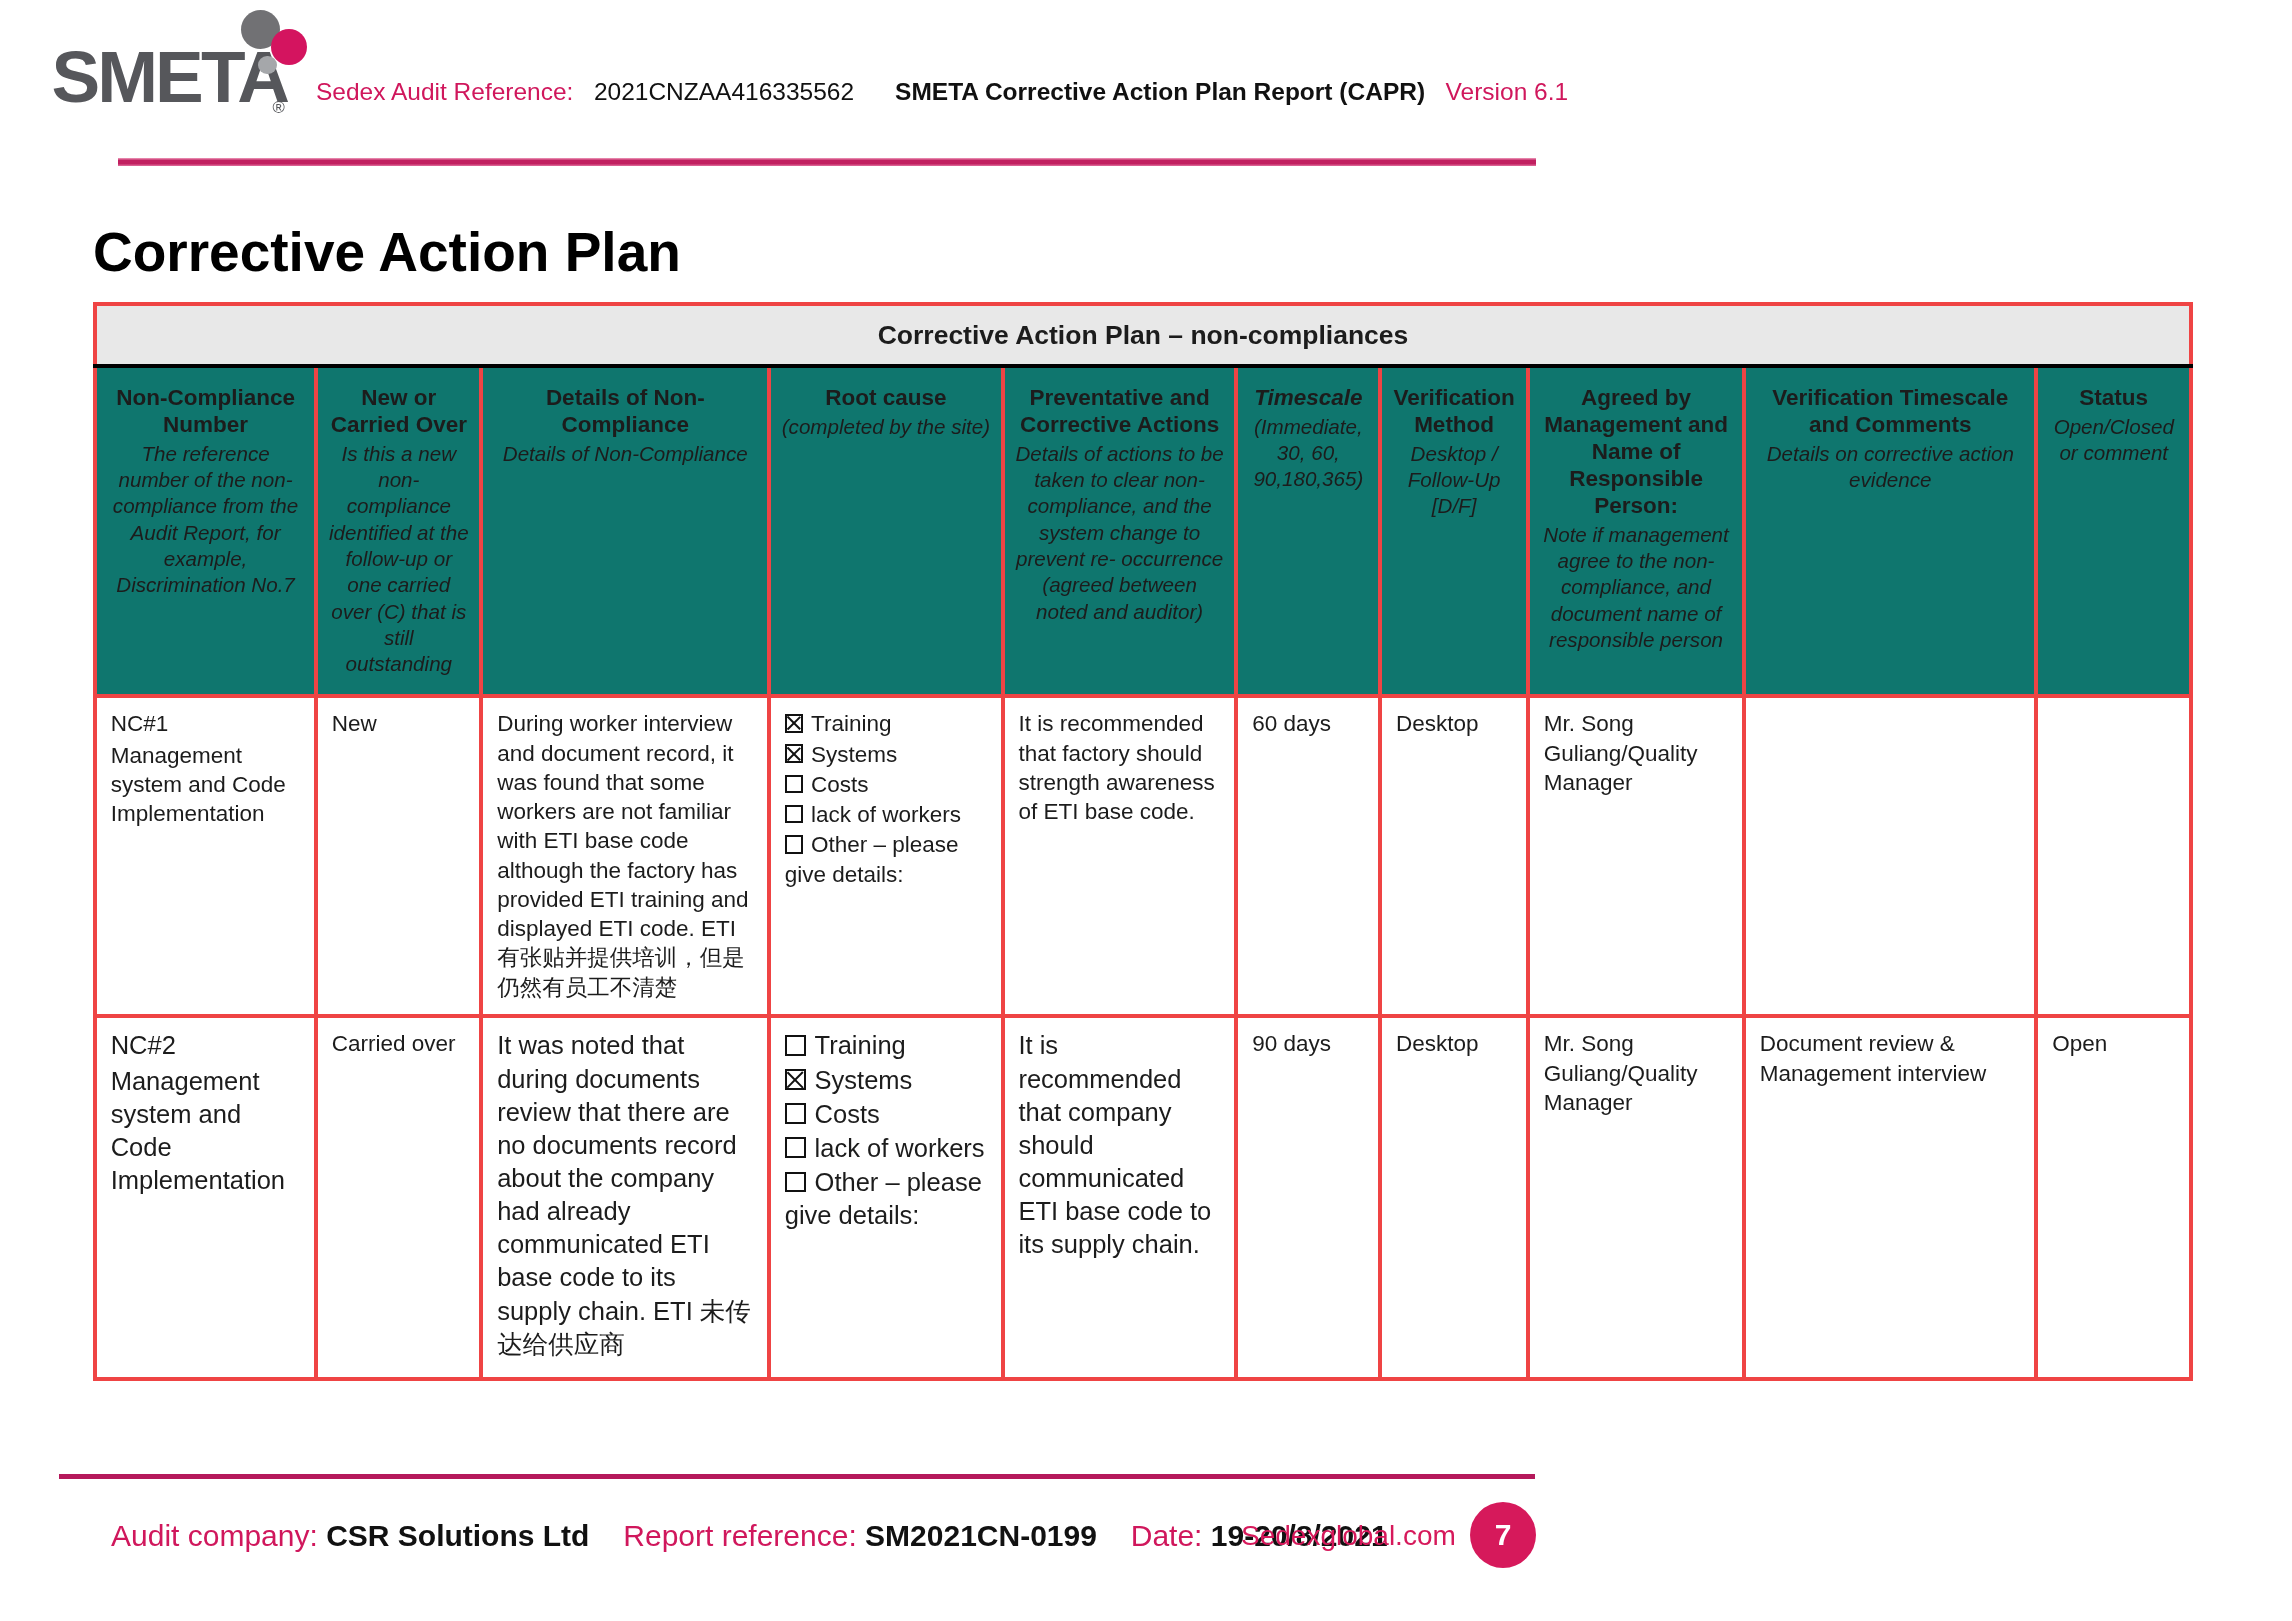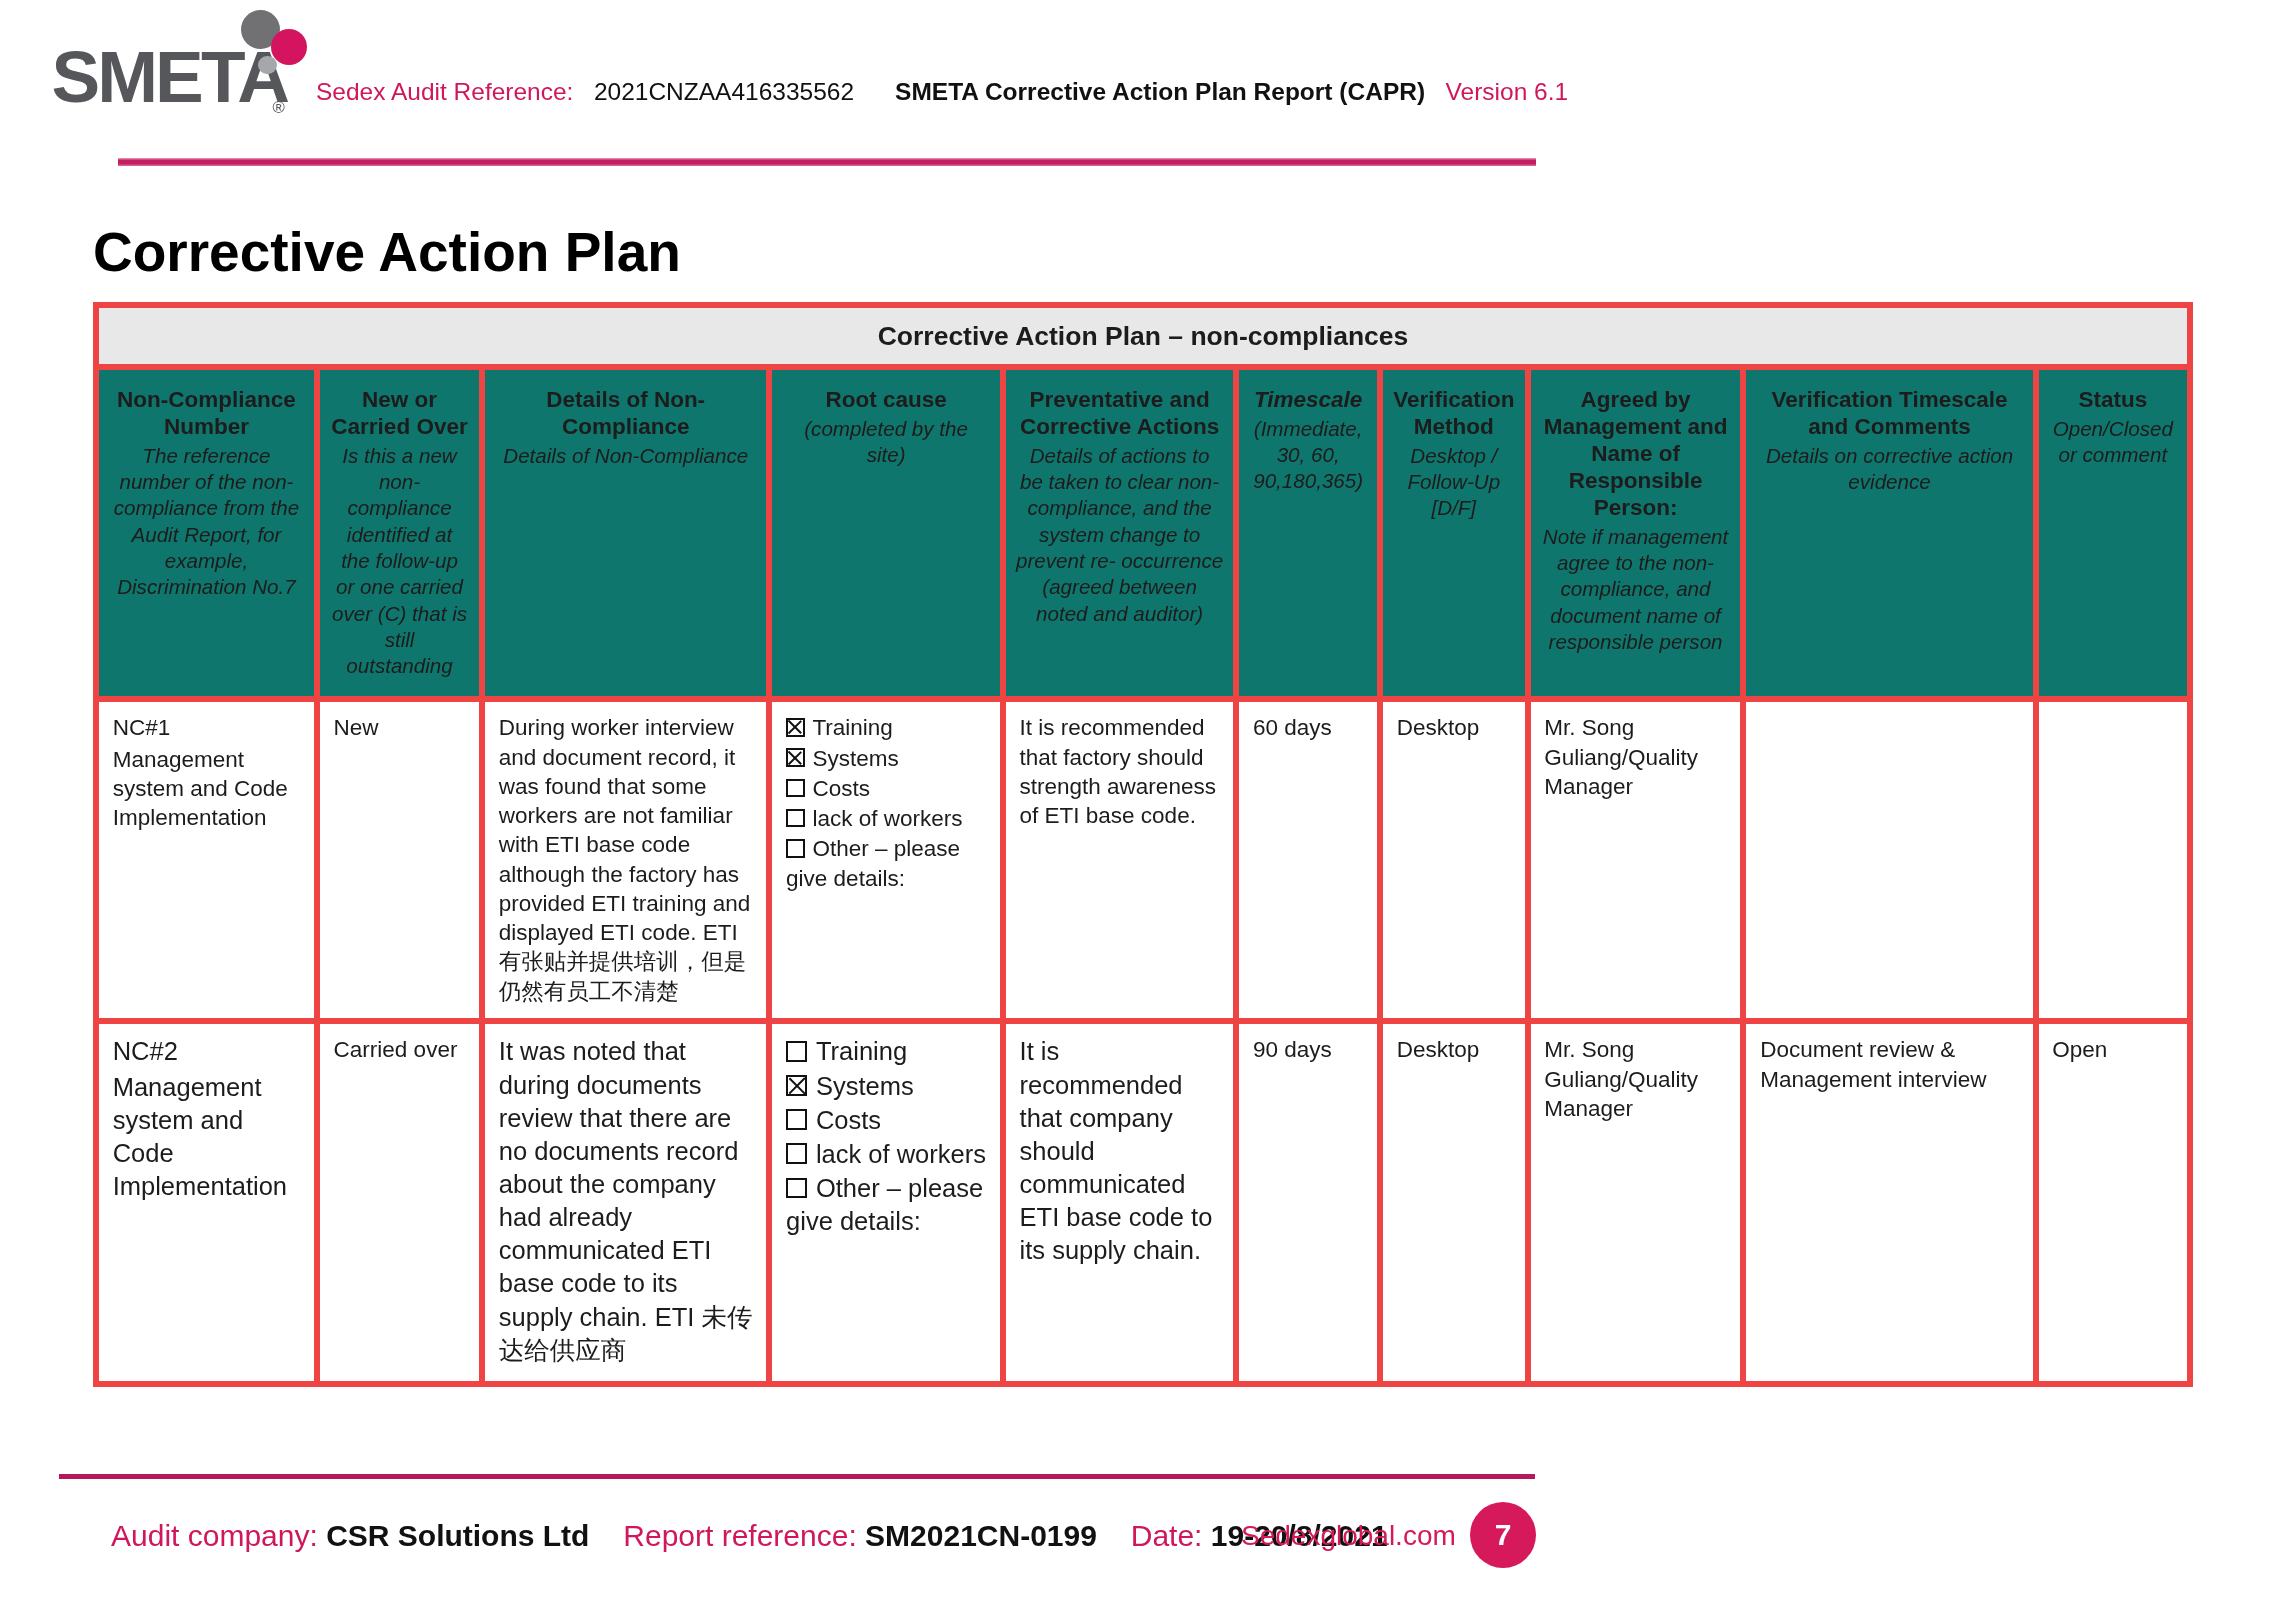--- a/index.html
+++ b/index.html
@@ -24,21 +24,21 @@
 
   .top-divider { position:absolute; left:118px; top:158px; width:1418px; height:7.8px;
                  background:linear-gradient(to bottom,#ef9cbd 0%,#c12060 30%,#c12060 70%,#e06f9d 100%); }
 
   .page-title { position:absolute; left:93px; top:220px; margin:0; font-size:55px;
                 font-weight:bold; color:#000000; letter-spacing:0; }
 
   
   table.capr { position:absolute; left:93px; top:302px; width:2100px;
                border-collapse:collapse; table-layout:fixed; border:3.9px solid #000; }
-  table.capr td { border:6px solid #ef4444; vertical-align:top; padding:11.8px 13.7px;
+  table.capr td { border:4px solid #ef4444; vertical-align:top; padding:11.8px 13.7px;
                   color:#1c1c1c; font-size:22.5px; line-height:1.3; overflow:hidden; }
   tr.band td { background:#E8E8E8; border-bottom:4.9px solid #000; text-align:center;
                vertical-align:middle; font-weight:bold; font-size:26.5px; height:62px; padding:5.9px; }
   tr.cols { height:319px; }
   tr.cols td { background:#0f766e; border-bottom:3.9px solid #000; text-align:center; padding:15.7px 9.8px; }
   .ct { font-weight:bold; font-size:22.5px; line-height:1.2; }
   .cs { font-style:italic; font-size:20.6px; line-height:1.28; margin-top:2.9px; }
   td.c-timescale .ct { font-style:italic; }
   tr.r1 { height:302px;padding-left:24px; }
   tr.r2 { height:363px; }

